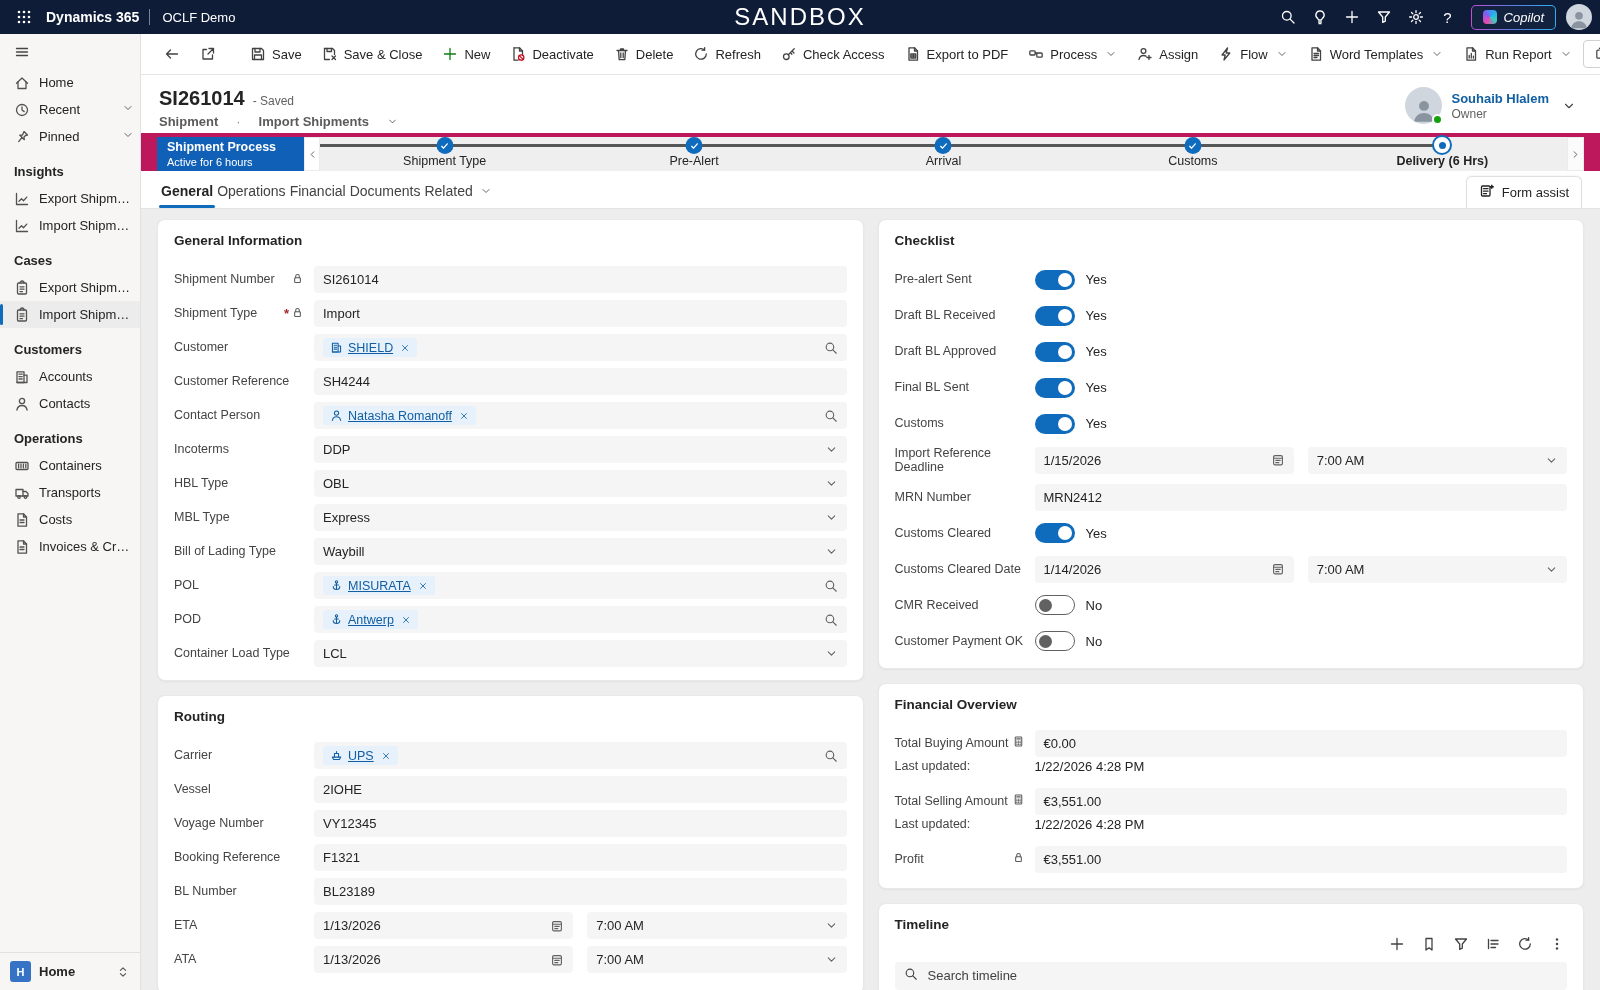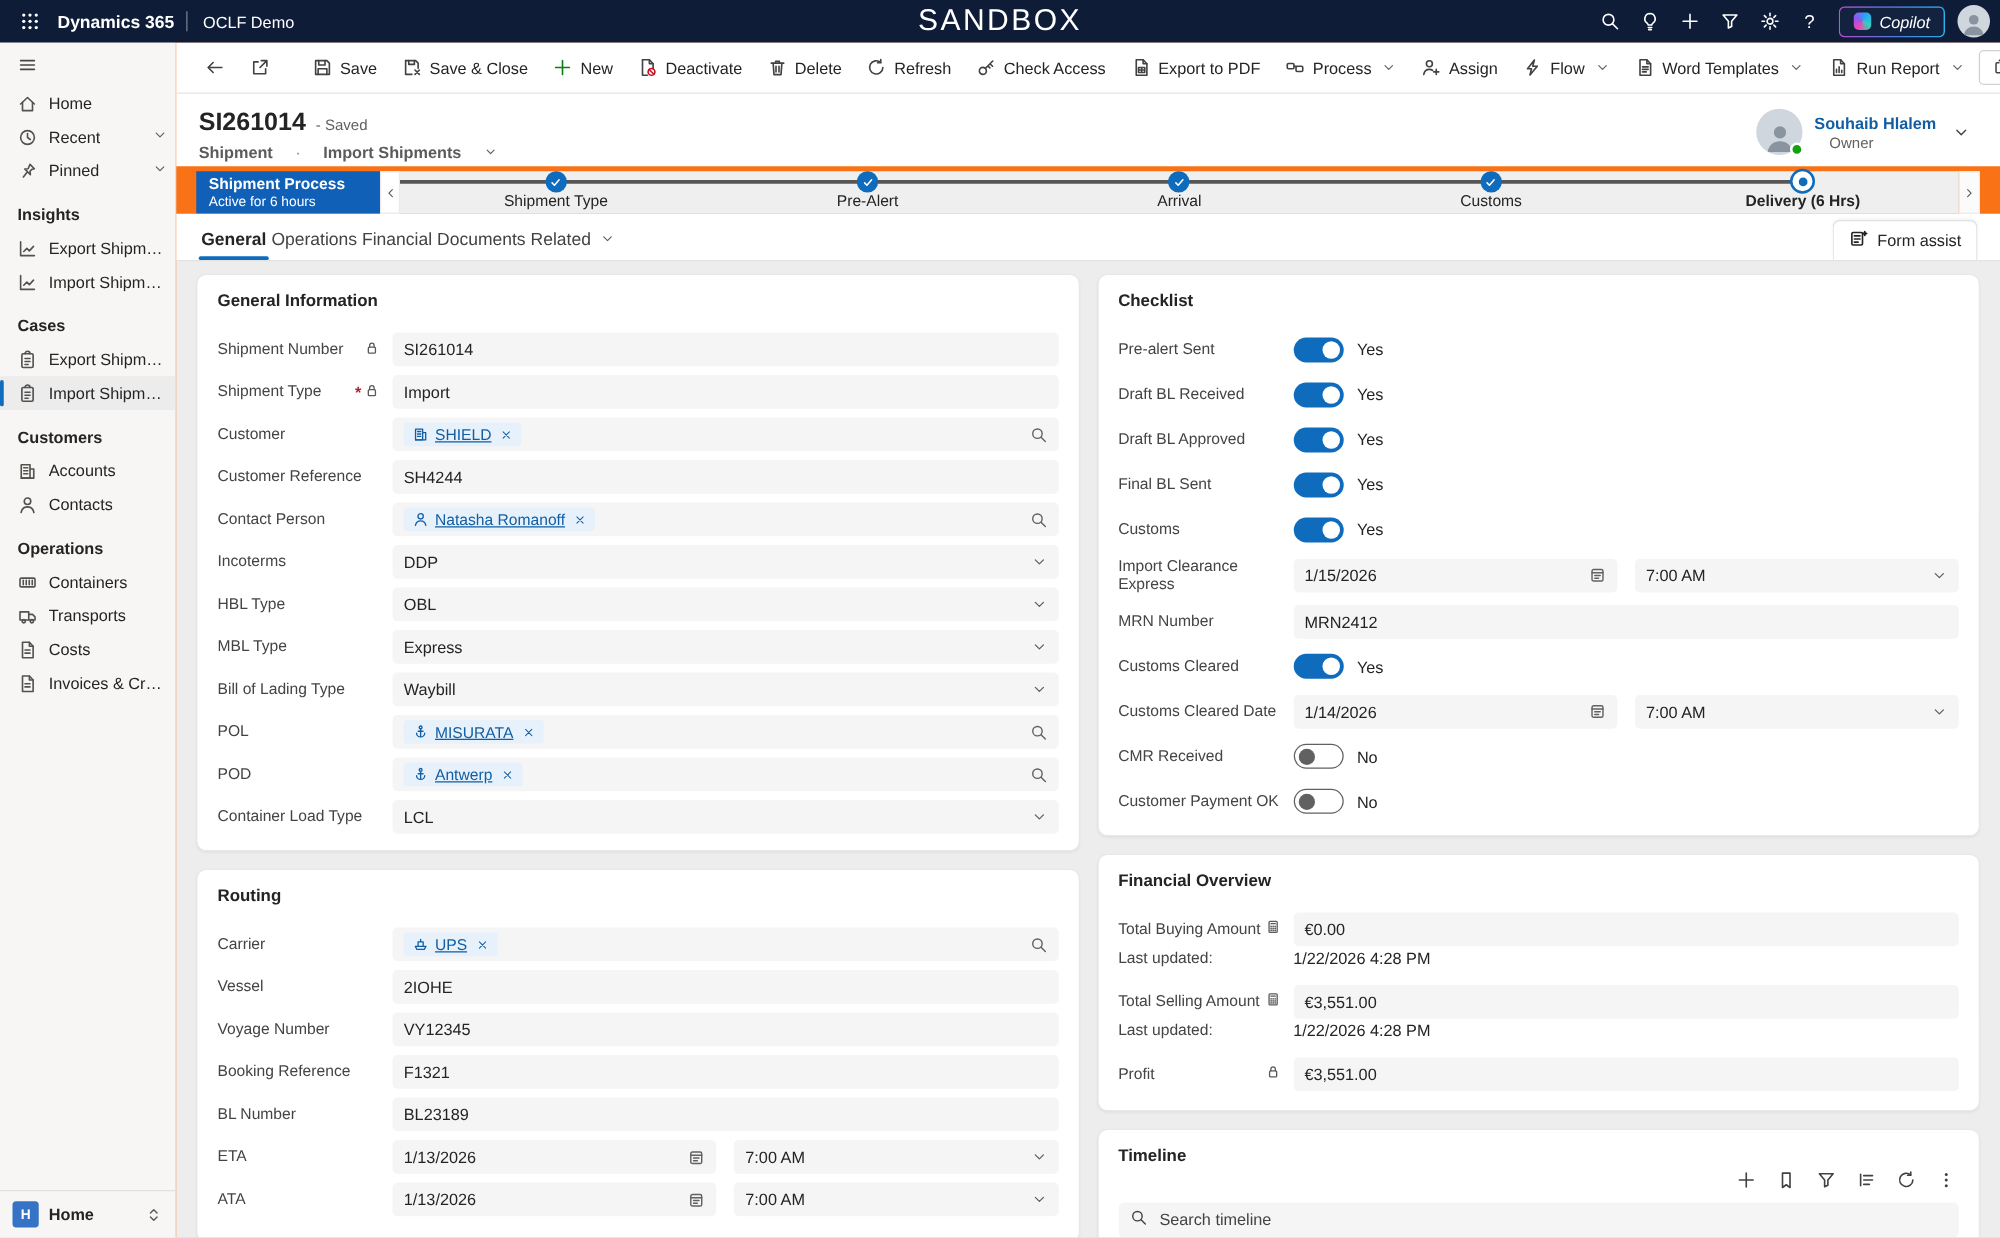--- a/index.html
+++ b/index.html
@@ -35,21 +35,21 @@
   .nitem .nchev { margin-left:auto; color:#605e5c; }
   .nitem.sel { background:#ececec; }
   .nitem.sel::before { content:""; position:absolute; left:0; top:3px; bottom:3px; width:3px; background:#0f6cbd; border-radius:2px; }
   .ngroup { font-size:13px; font-weight:700; padding:14px 14px 6px; color:#242424; }
   .areabar { flex:none; height:38px; border-top:1px solid #e1e1e1; display:flex; align-items:center; gap:8px; padding:0 10px; cursor:pointer; }
   .areasq { width:21px; height:21px; border-radius:3px; background:#3673c5; color:#fff; font-size:11px; font-weight:700; display:flex; align-items:center; justify-content:center; }
   .arealbl { font-size:13px; font-weight:700; }
   .areaud { margin-left:auto; color:#585858; display:flex; }
 
   
-  .main { flex:1; display:flex; flex-direction:column; min-width:0; background:#f97316; }
+  .main { flex:1; display:flex; flex-direction:column; min-width:0; background:#be185d; }
 
   .cmdbar { height:41px; flex:none; background:#fff; border-bottom:1px solid #e5e5e5; display:flex; align-items:center; padding:0 14px; gap:2px; }
   .cbtn { display:flex; align-items:center; gap:6px; padding:6px 9px; border-radius:4px; cursor:pointer; color:#242424; white-space:nowrap; }
   .cbtn .cic { color:#424242; display:flex; }
   .cbtn .cic.green { color:#0f7b10; }
   .cchev { color:#616161; margin-left:2px; display:flex; }
   .cdiv { width:1px; height:20px; background:#e1e1e1; margin:0 6px; }
   .sharebtn { margin-left:auto; display:flex; align-items:center; gap:6px; border:1px solid #d1d1d1; border-radius:4px; padding:4px 10px; background:#fff; color:#424242; cursor:pointer; }
 
   
@@ -58,21 +58,21 @@
   .rtitle { font-size:20px; font-weight:700; }
   .rsaved { font-size:12px; color:#616161; }
   .rsub { margin-top:4px; display:flex; align-items:center; gap:18px; font-size:13px; color:#5b5b5b; font-weight:700; }
   .rsub .dot { font-weight:400; color:#8a8a8a; }
   .rsub .schev { color:#5b5b5b; display:flex; cursor:pointer; }
   .owner { display:flex; align-items:center; gap:9px; padding-right:6px; cursor:pointer; }
   .oav { width:37px; height:37px; border-radius:50%; background:#cfd6de; position:relative; display:flex; align-items:end; justify-content:center; overflow:visible; color:#8a93a0; }
   .oav .presence { position:absolute; right:-1px; bottom:-1px; width:11px; height:11px; border-radius:50%; background:#13a10e; border:2px solid #fff; }
   .oav .osil { width:33px; height:33px; overflow:hidden; border-radius:50%; display:flex; align-items:end; justify-content:center; }
   .oname { font-size:13px; font-weight:700; color:#115ea3; }
-  .orole { font-size:12px; color:#616161; margin-top:1px;margin-left:12px; }
+  .orole { font-size:12px; color:#616161; margin-top:1px; }
   .ochev { color:#424242; display:flex; margin-left:4px; }
 
   
   .bpf { flex:none; height:34px; margin:4px 16px 0; display:flex; }
   .bpf-stagebox { width:147px; flex:none; background:#1160b7; color:#fff; padding:3px 10px; line-height:1.25; }
   .bpf-name { font-size:12.5px; font-weight:700; white-space:nowrap; }
   .bpf-active { font-size:11px; white-space:nowrap; }
   .bpf-collapse { width:16px; flex:none; background:#fff; border:1px solid #ebebeb; display:flex; align-items:center; justify-content:center; color:#585858; cursor:pointer; }
   .bpf-track { flex:1; background:#efefef; position:relative; }
   .bpf-line { position:absolute; left:0; top:7px; height:3px; width:90%; background:#565656; }
@@ -1271,21 +1271,21 @@
             <div class="frow cl-row">
               <div class="fhead">
                   <span class="flabel">Customs</span>
                 </div>
               <span class="tgl on"></span>
               <span class="tglval">Yes</span>
             </div>
 
             <div class="frow cl-row">
               <div class="fhead">
-                  <span class="flabel">Import Clearance Express</span>
+                  <span class="flabel">Import Reference Deadline</span>
                 </div>
               <div class="dtwrap">
                 <div class="fi">
                     <span>1/15/2026</span>
                     <span class="endic">
                       <svg width="14" height="14">
                         <use href="#s-calendar"></use>
                       </svg>
                     </span>
                   </div>

